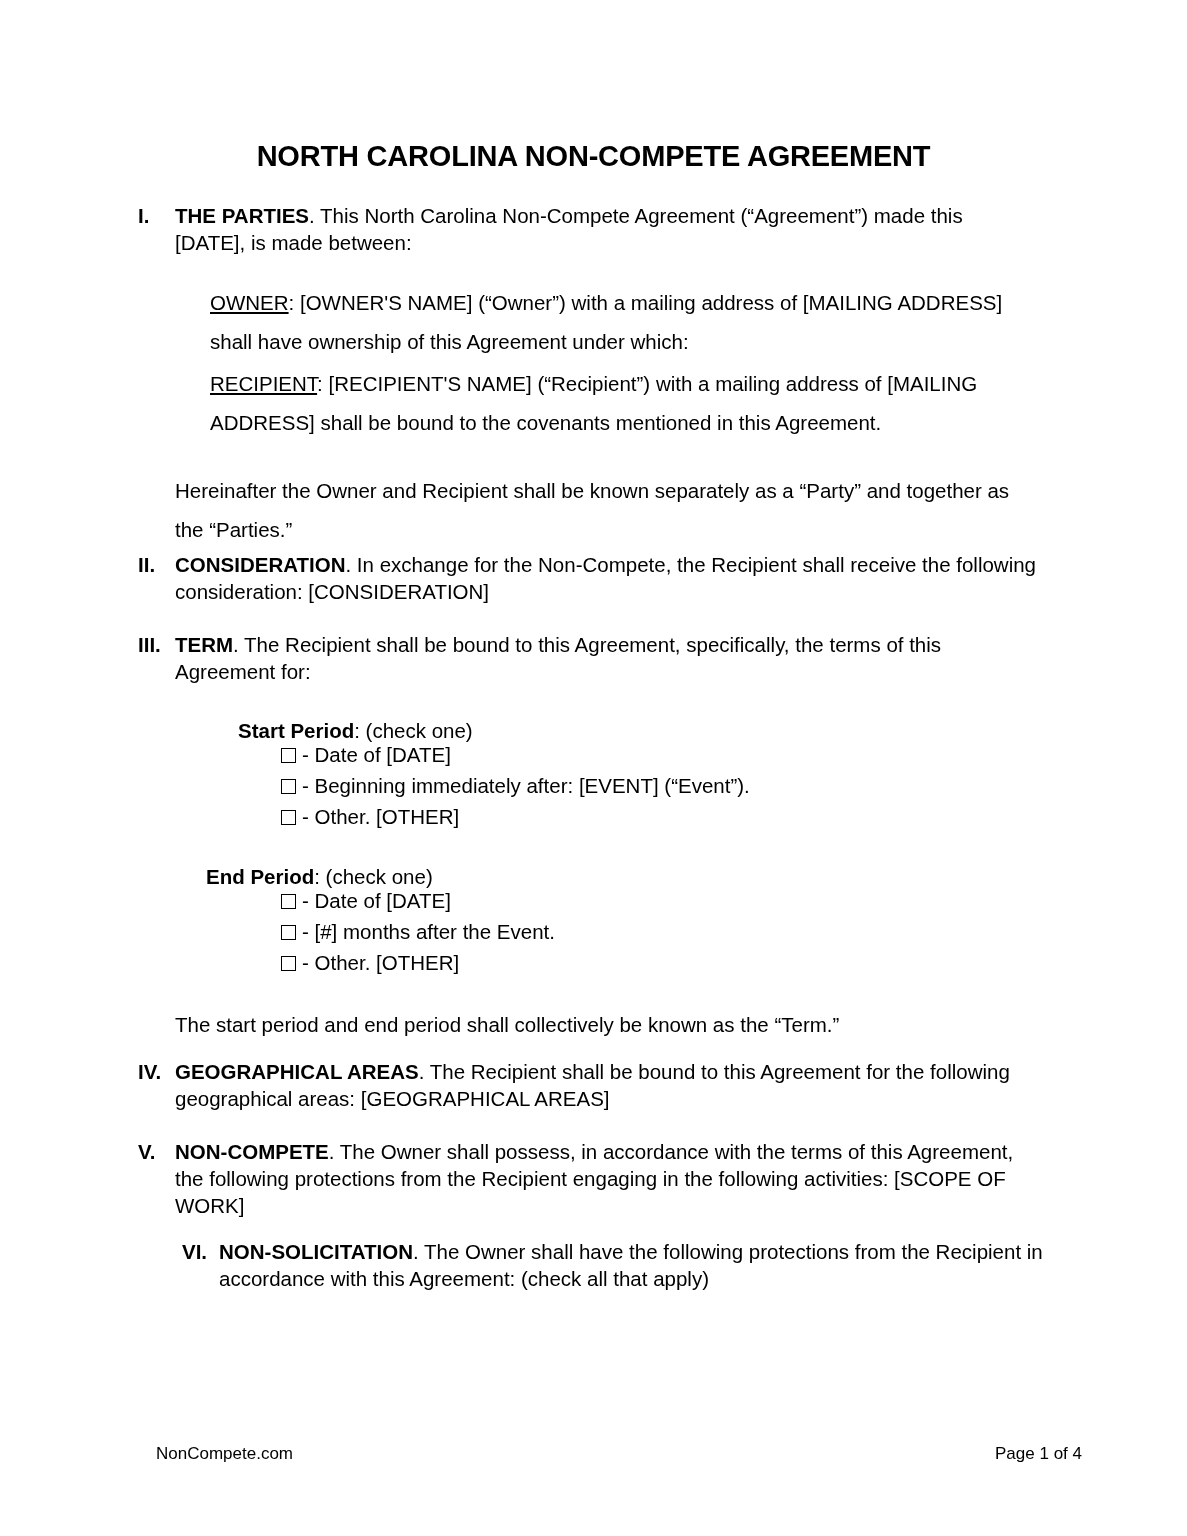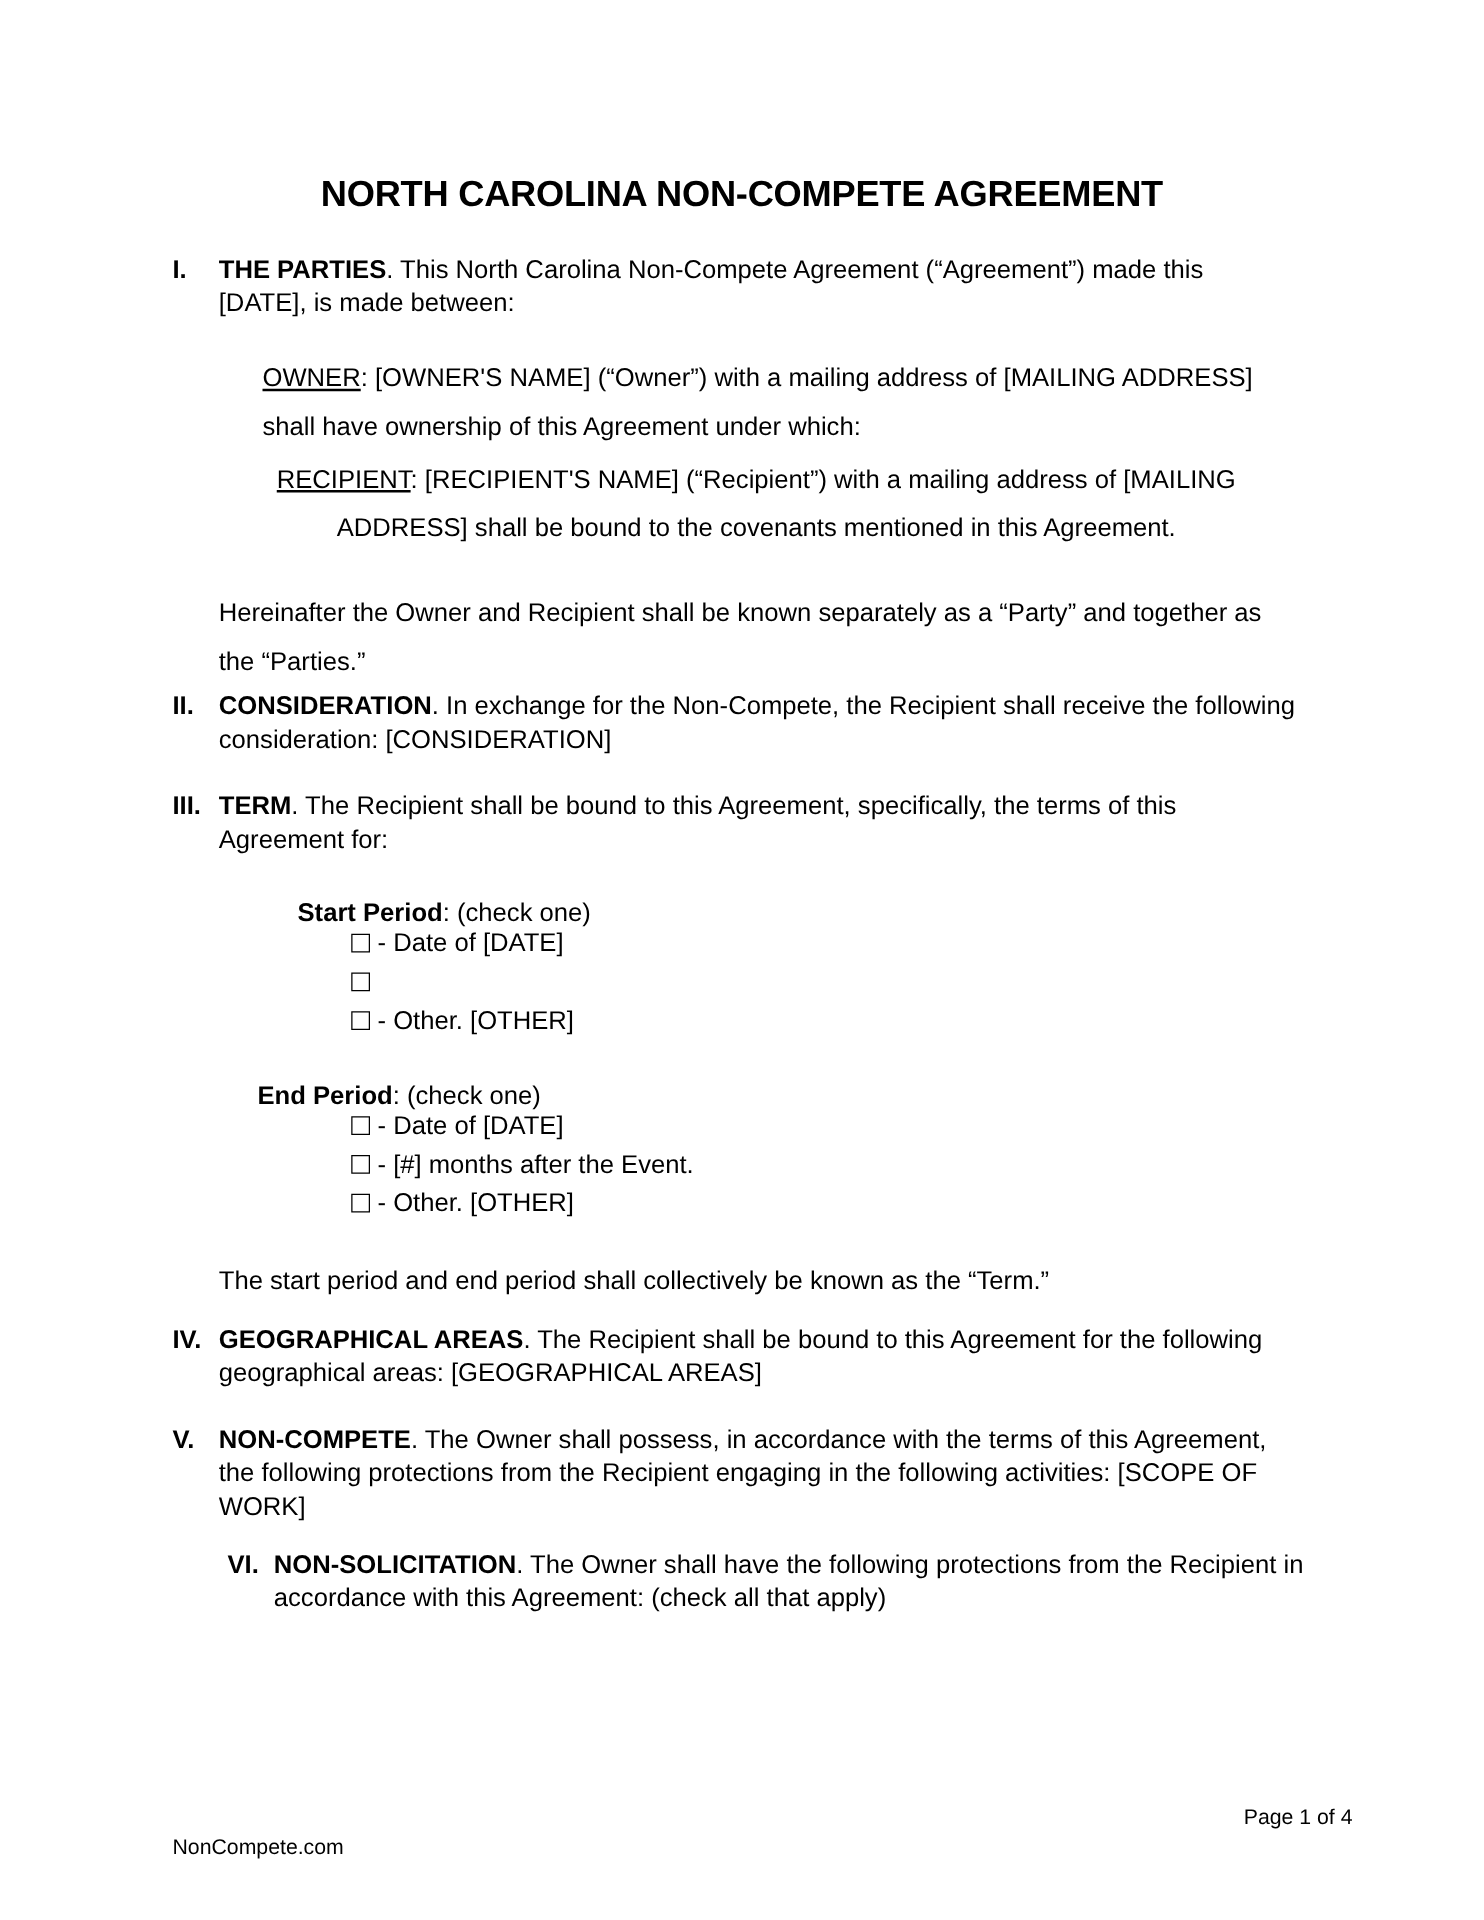--- a/index.html
+++ b/index.html
@@ -28,41 +28,41 @@
 
 <div class="sec" style="top:202px;">
   <span class="num">I.</span>
   <div class="body"><span class="b">THE PARTIES</span><span>. This North Carolina Non-Compete Agreement (“Agreement”) made this [DATE], is made between:</span></div>
 </div>
 
 <div class="p" style="top:283px; left:210px; width:800px;">
   <span class="u">OWNER</span><span>: [OWNER'S NAME] (“Owner”) with a mailing address of [MAILING ADDRESS] shall have ownership of this Agreement under which:</span>
 </div>
 
-<div class="p" style="top:364px; left:210px; width:790px;text-align:center;">
+<div class="p" style="top:364px; left:210px; width:790px;">
   <span class="u">RECIPIENT</span><span>: [RECIPIENT'S NAME] (“Recipient”) with a mailing address of [MAILING ADDRESS] shall be bound to the covenants mentioned in this Agreement.</span>
 </div>
 
 <div class="p" style="top:471px; left:175px; width:850px;">Hereinafter the Owner and Recipient shall be known separately as a “Party” and together as the “Parties.”</div>
 
 <div class="sec" style="top:551px;">
   <span class="num">II.</span>
   <div class="body"><span class="b">CONSIDERATION</span><span>. In exchange for the Non-Compete, the Recipient shall receive the following consideration: [CONSIDERATION]</span></div>
 </div>
 
 <div class="sec" style="top:631px;">
   <span class="num">III.</span>
   <div class="body"><span class="b">TERM</span><span>. The Recipient shall be bound to this Agreement, specifically, the terms of this Agreement for:</span></div>
 </div>
 
 <div class="p" style="top:711px; left:210px;margin-left:28px;">
   <span class="b">Start Period</span><span>: (check one)</span>
 </div>
 <div class="cb" style="top:741px;"><span class="box"></span><span>- Date of [DATE]</span></div>
-<div class="cb" style="top:772px;"><span class="box"></span></div>
+<div class="cb" style="top:772px;"><span class="box"></span><span>- Beginning immediately after: [EVENT] (“Event”).</span></div>
 <div class="cb" style="top:803px;"><span class="box"></span><span>- Other. [OTHER]</span></div>
 
 <div class="p" style="top:857px; left:206px;">
   <span class="b">End Period</span><span>: (check one)</span>
 </div>
 <div class="cb" style="top:887px;"><span class="box"></span><span>- Date of [DATE]</span></div>
 <div class="cb" style="top:918px;"><span class="box"></span><span>- [#] months after the Event.</span></div>
 <div class="cb" style="top:949px;"><span class="box"></span><span>- Other. [OTHER]</span></div>
 
 <div class="p" style="top:1005px; left:175px;">The start period and end period shall collectively be known as the “Term.”</div>
@@ -75,14 +75,14 @@
 <div class="sec" style="top:1138px;">
   <span class="num">V.</span>
   <div class="body" style="width:850px;"><span class="b">NON-COMPETE</span><span>. The Owner shall possess, in accordance with the terms of this Agreement, the following protections from the Recipient engaging in the following activities: [SCOPE OF WORK]</span></div>
 </div>
 
 <div class="sec" style="top:1238px;margin-left:44px;">
   <span class="num">VI.</span>
   <div class="body" style="width:830px;"><span class="b">NON-SOLICITATION</span><span>. The Owner shall have the following protections from the Recipient in accordance with this Agreement: (check all that apply)</span></div>
 </div>
 
-<div class="footer" style="left:138px;margin-top:24px;">NonCompete.com</div>
+<div class="footer" style="left:156px;">NonCompete.com</div>
 <div class="footer" style="right:105px;">Page 1 of 4</div>
 
 </body></html>

